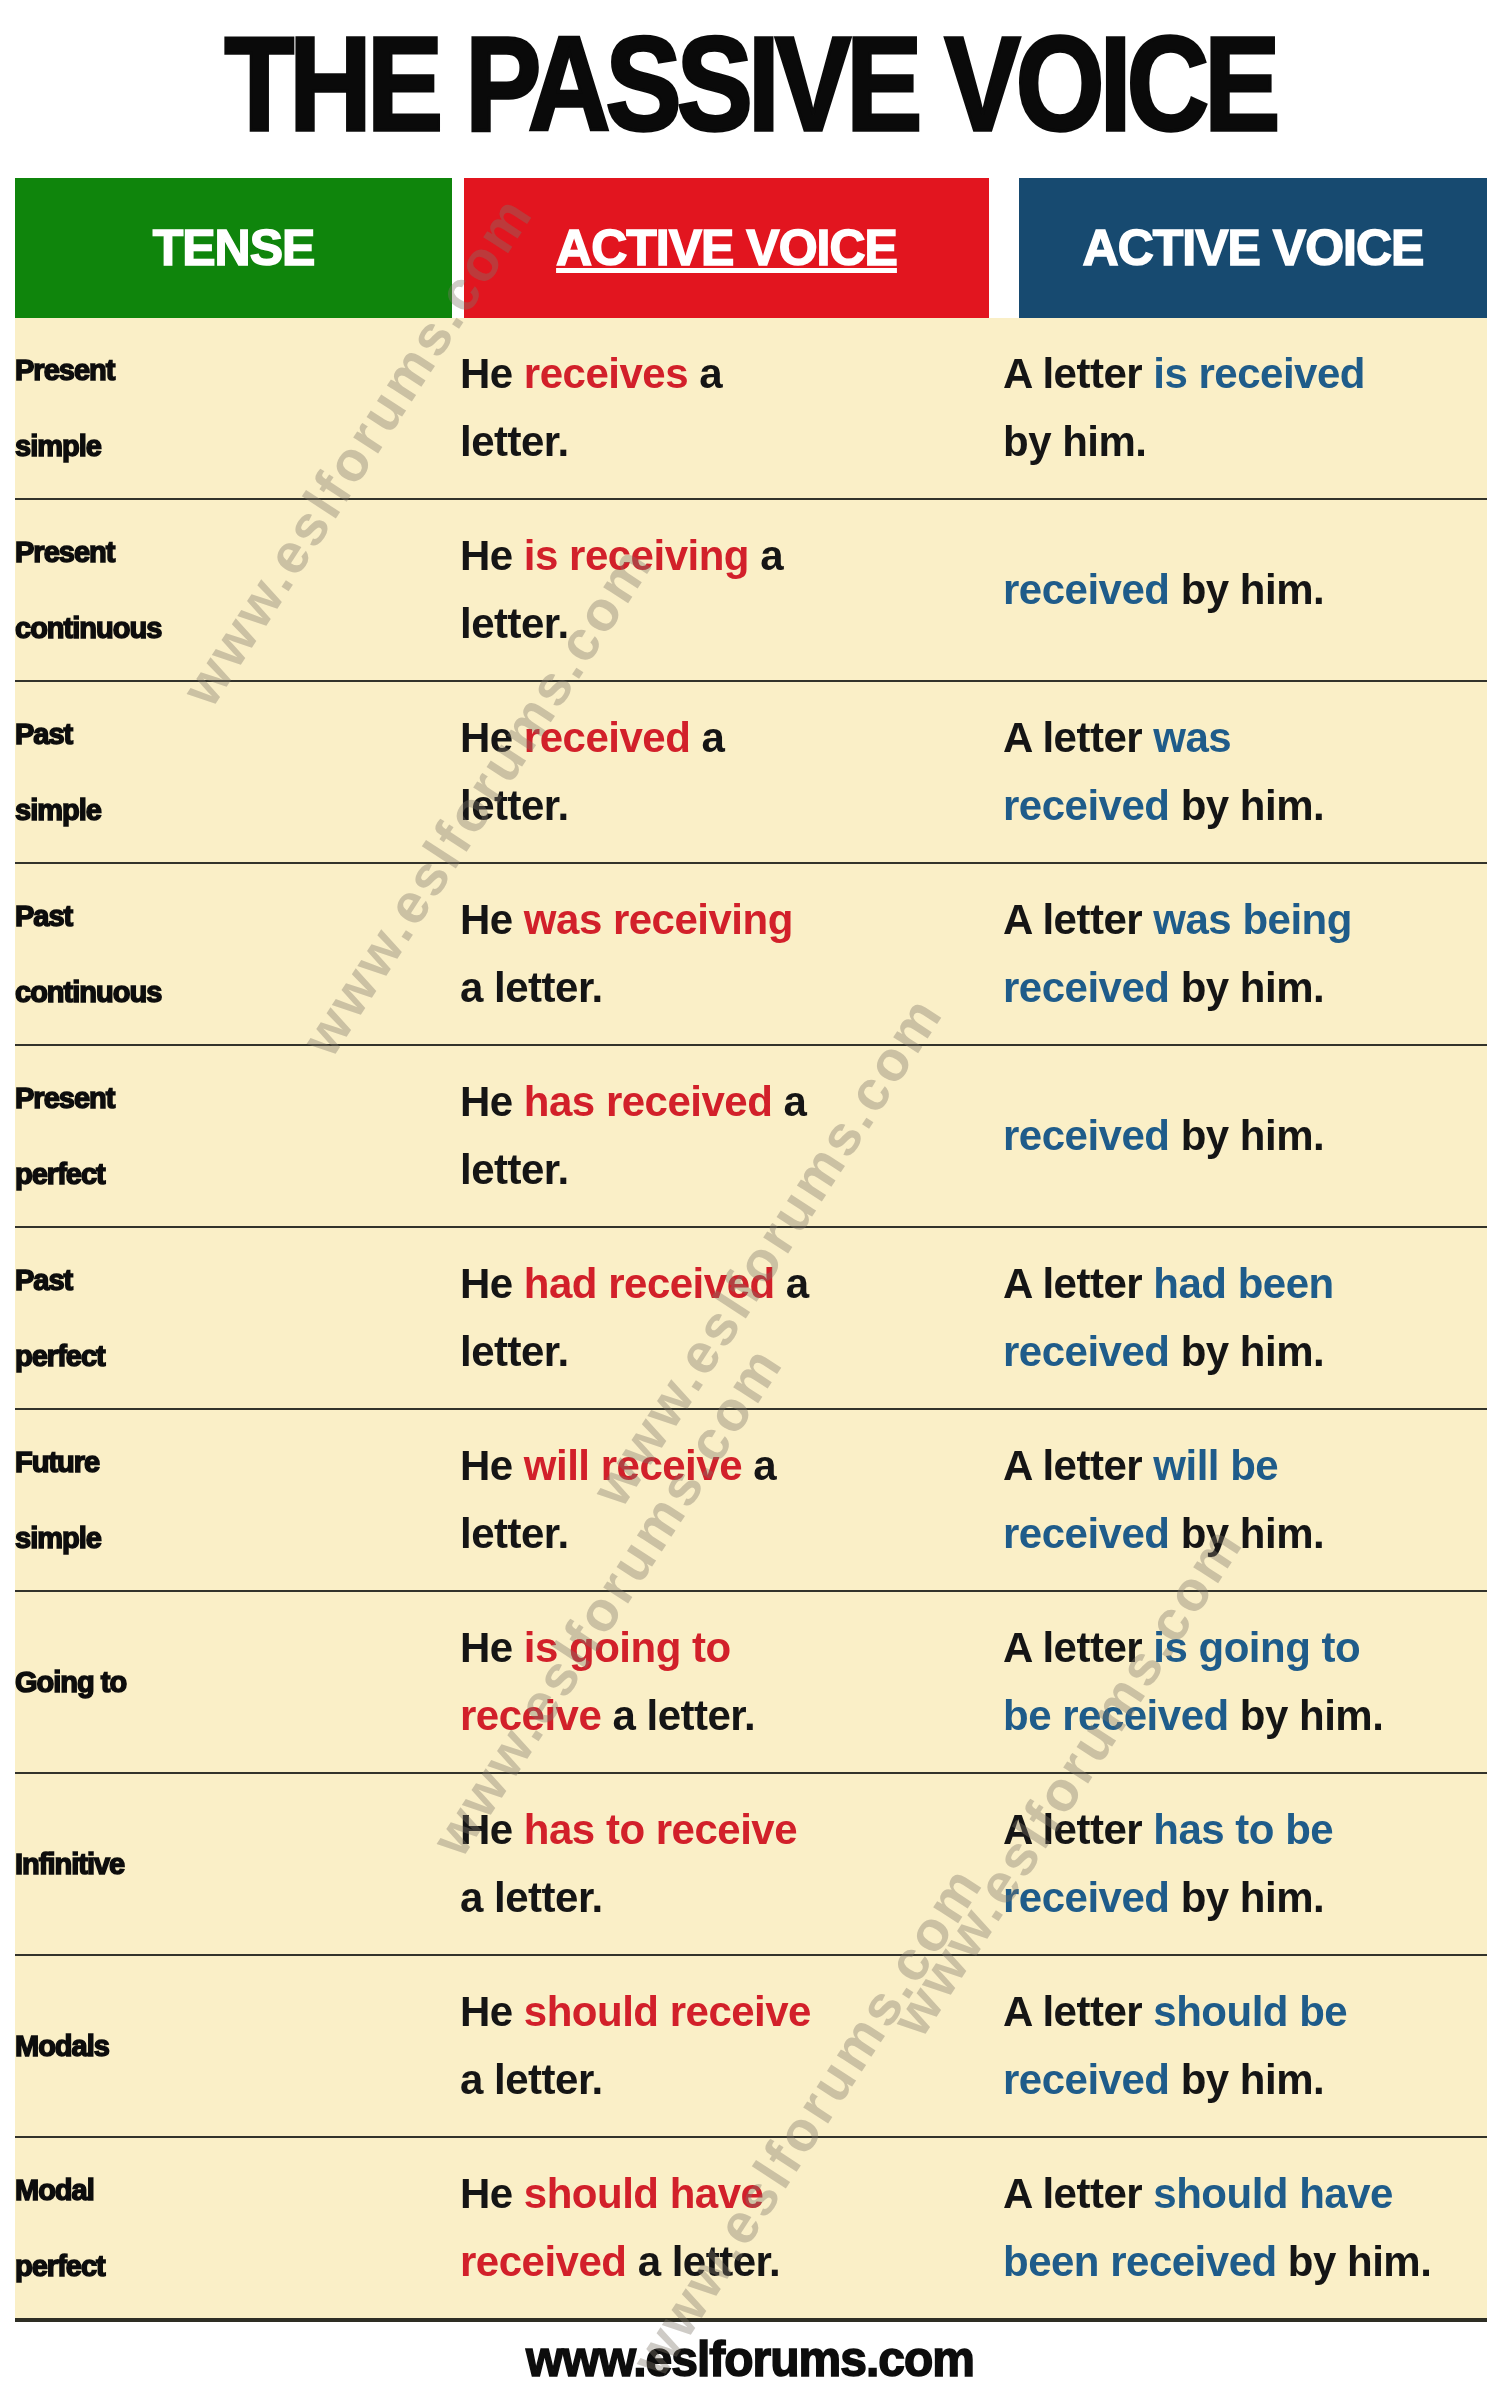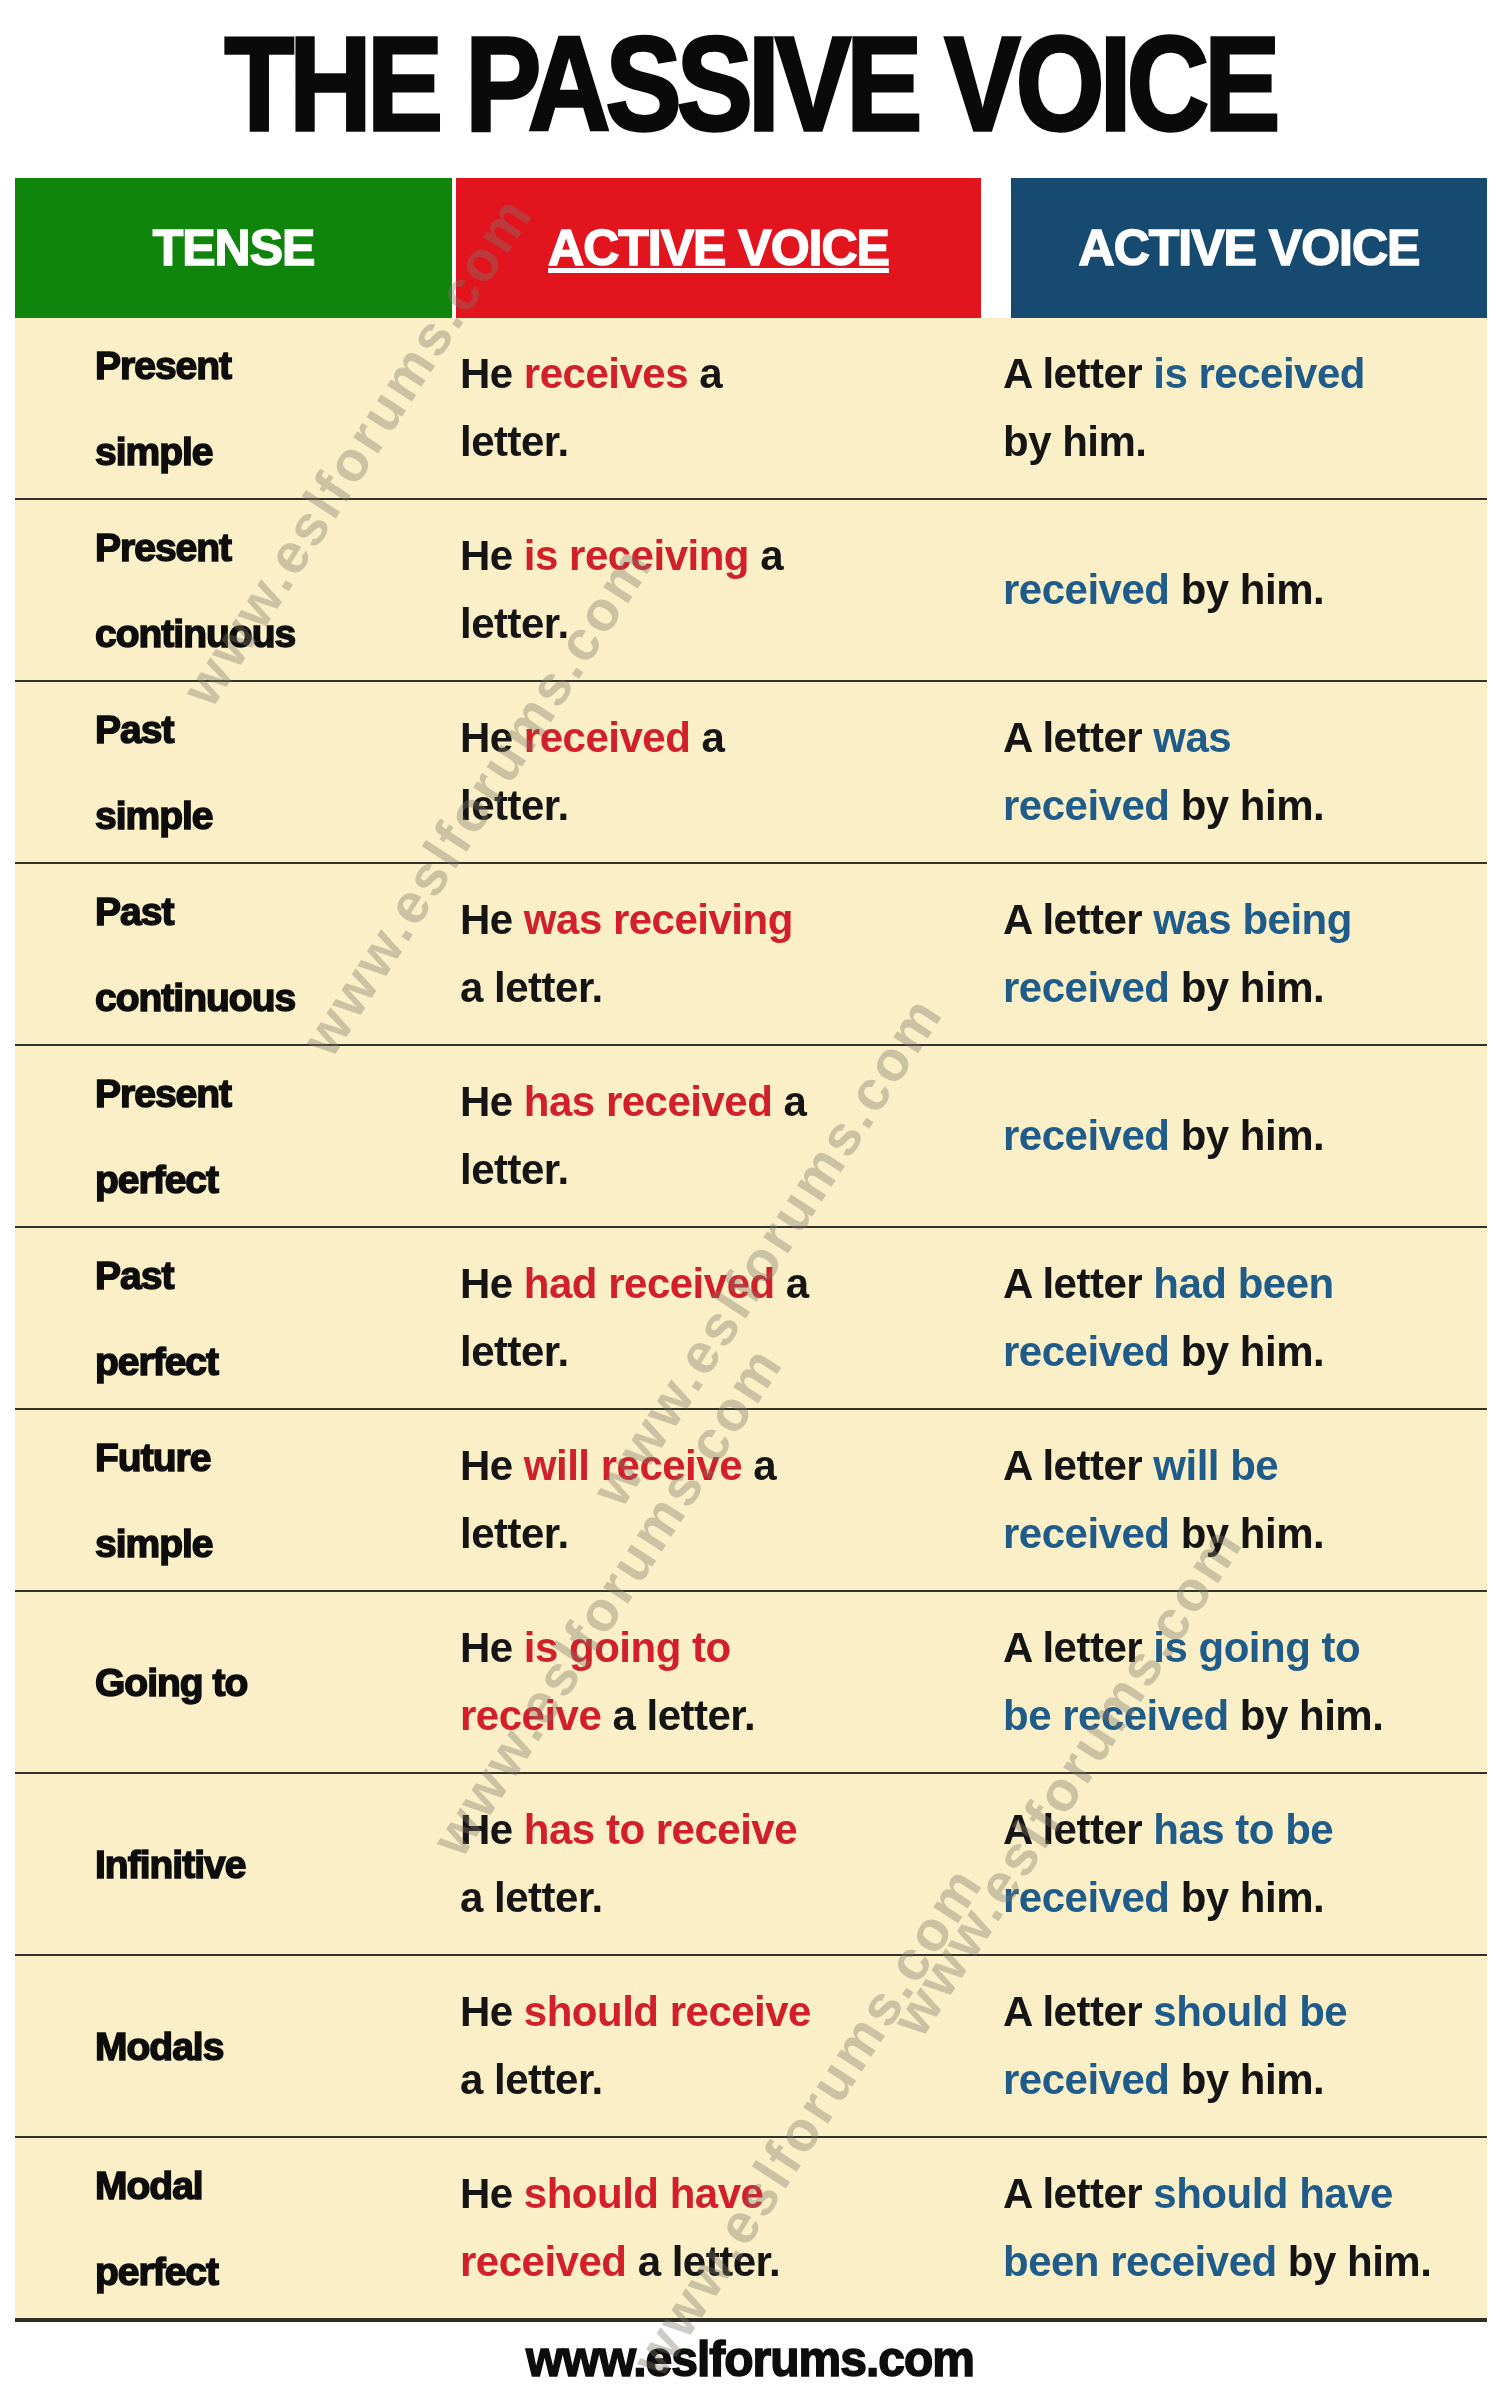--- a/index.html
+++ b/index.html
@@ -22,21 +22,21 @@
 
   .header-row {
     position:absolute; top:178px; left:15px; width:1472px; height:140px;
     display:flex;
   }
   .hdr {
     display:flex; align-items:center; justify-content:center;
     color:#ffffff; font-size:50px; font-weight:800; letter-spacing:-1px;
     -webkit-text-stroke:1.5px #ffffff;
   }
-  .hdr-tense   { width:437px; background:var(--header_green); margin-right:4px; }
+  .hdr-tense   { width:437px; background:var(--header_green); margin-right:12px; }
   .hdr-active  { width:525px; background:var(--header_red);   margin-right:30px;text-decoration:underline; }
   .hdr-passive { flex:1;      background:var(--header_blue); }
 
   .panel {
     position:absolute; top:318px; left:15px; width:1472px; height:2000px;
     background:var(--panel_cream);
     border-bottom:4px solid #2e2e24;
     display:flex; flex-direction:column;
   }
   .table-row {
@@ -44,22 +44,21 @@
     grid-template-columns:445px 543px 1fr;
     align-items:center;
     border-top:2px solid #33332b;
   }
   .table-row:first-child { border-top:none; }
 
   .cell { display:flex; flex-direction:column; justify-content:center; }
   .cell .line { line-height:1.0; margin:13px 0; white-space:nowrap; }
 
   .cell-tense {
-    padding-left:80px;
-    font-size:39px; font-weight:900; letter-spacing:-1px;gap:21px;
+    font-size:29px; font-weight:900; letter-spacing:-1px;gap:21px;
     -webkit-text-stroke:1.5px #0d0d0d;
   }
   .cell-tense .seg-k { color:#0d0d0d; }
 
   .cell-active, .cell-passive {
     font-size:42px; font-weight:700; letter-spacing:-0.5px;
   }
   .seg-k { color:var(--text_black); }
   .seg-r { color:var(--text_red); }
   .seg-b { color:var(--text_blue);text-align:right; }

